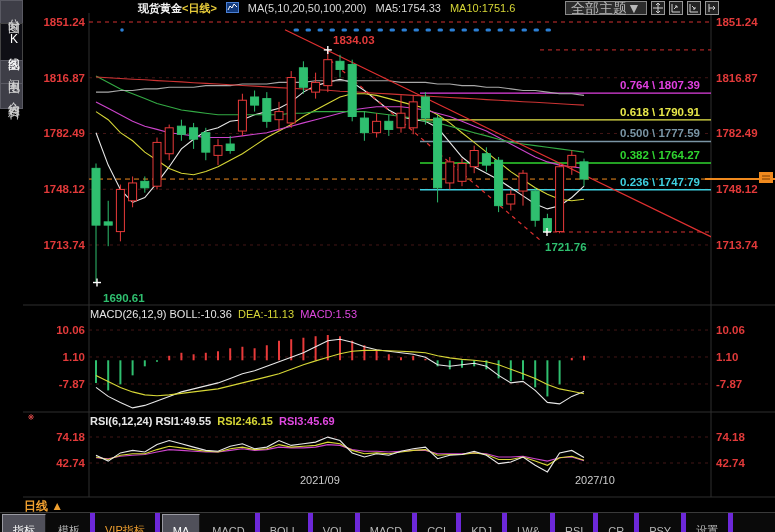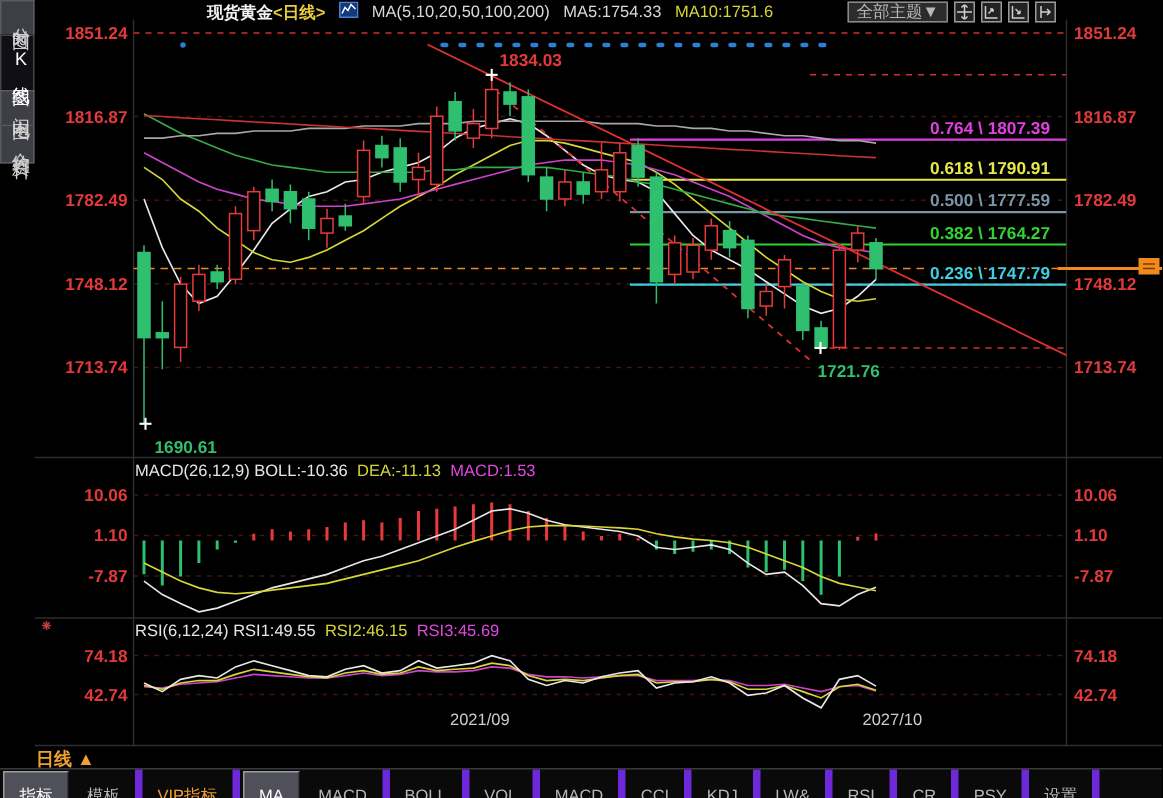--- a/index.html
+++ b/index.html
@@ -15,21 +15,21 @@
   .side-item:last-child{border-bottom:1px solid #5a5a63;}
   
   #topbar{position:absolute;left:90px;top:1px;height:14px;display:flex;align-items:center;
     gap:9px;font-size:11px;white-space:nowrap;margin-left:48px;}
   .sym{color:#f0f0f0;font-weight:bold;}
   .period{color:#e8cc3a;font-weight:bold;}
   .ma-params{color:#d8d8d8;}
   .ma5{color:#d8d8d8;}
   .ma10{color:#d6d636;}
   #themebar{position:absolute;left:565px;top:1px;display:flex;gap:4px;align-items:center;}
-  #theme-btn{border:1px solid #8a8a8a;background:#2c2c2c;color:#b8b8b8;font-size:11px;
+  #theme-btn{border:1px solid #8a8a8a;background:#2c2c2c;color:#b8b8b8;font-size:14px;
     padding:0 5px;height:14px;line-height:13px;cursor:pointer;}
   .mini-btn{width:14px;height:14px;border:1px solid #999;background:#222;padding:0;
     display:flex;align-items:center;justify-content:center;cursor:pointer;}
   .legend-icon{display:inline-block;}
   
   .panel-header{position:absolute;font-size:11px;white-space:nowrap;}
   .ph-white{color:#e6e6e6;}
   .ph-yellow{color:#d6d636;}
   .ph-magenta{color:#e048e0;}
   
@@ -322,21 +322,21 @@
       </button>
   </div>
 
   <div class="panel-header" style="left:90px;top:308px;">
     <span class="ph-white">MACD(26,12,9)</span>
     <span class="ph-white">BOLL:-10.36</span>&nbsp;
     <span class="ph-yellow">DEA:-11.13</span>&nbsp;
     <span class="ph-magenta">MACD:1.53</span>
   </div>
 
-  <div class="panel-header" style="left:90px;top:415px;">
+  <div class="panel-header" style="left:90px;top:415px;font-weight:bold;">
     <span class="ph-white">RSI(6,12,24)</span>
     <span class="ph-white">RSI1:49.55</span>&nbsp;
     <span class="ph-yellow">RSI2:46.15</span>&nbsp;
     <span class="ph-magenta">RSI3:45.69</span>
   </div>
 
   <div id="period-selector">日线 ▲</div>
 
   <div id="toolbar">
       <div class="tb-item raised">指标</div>

